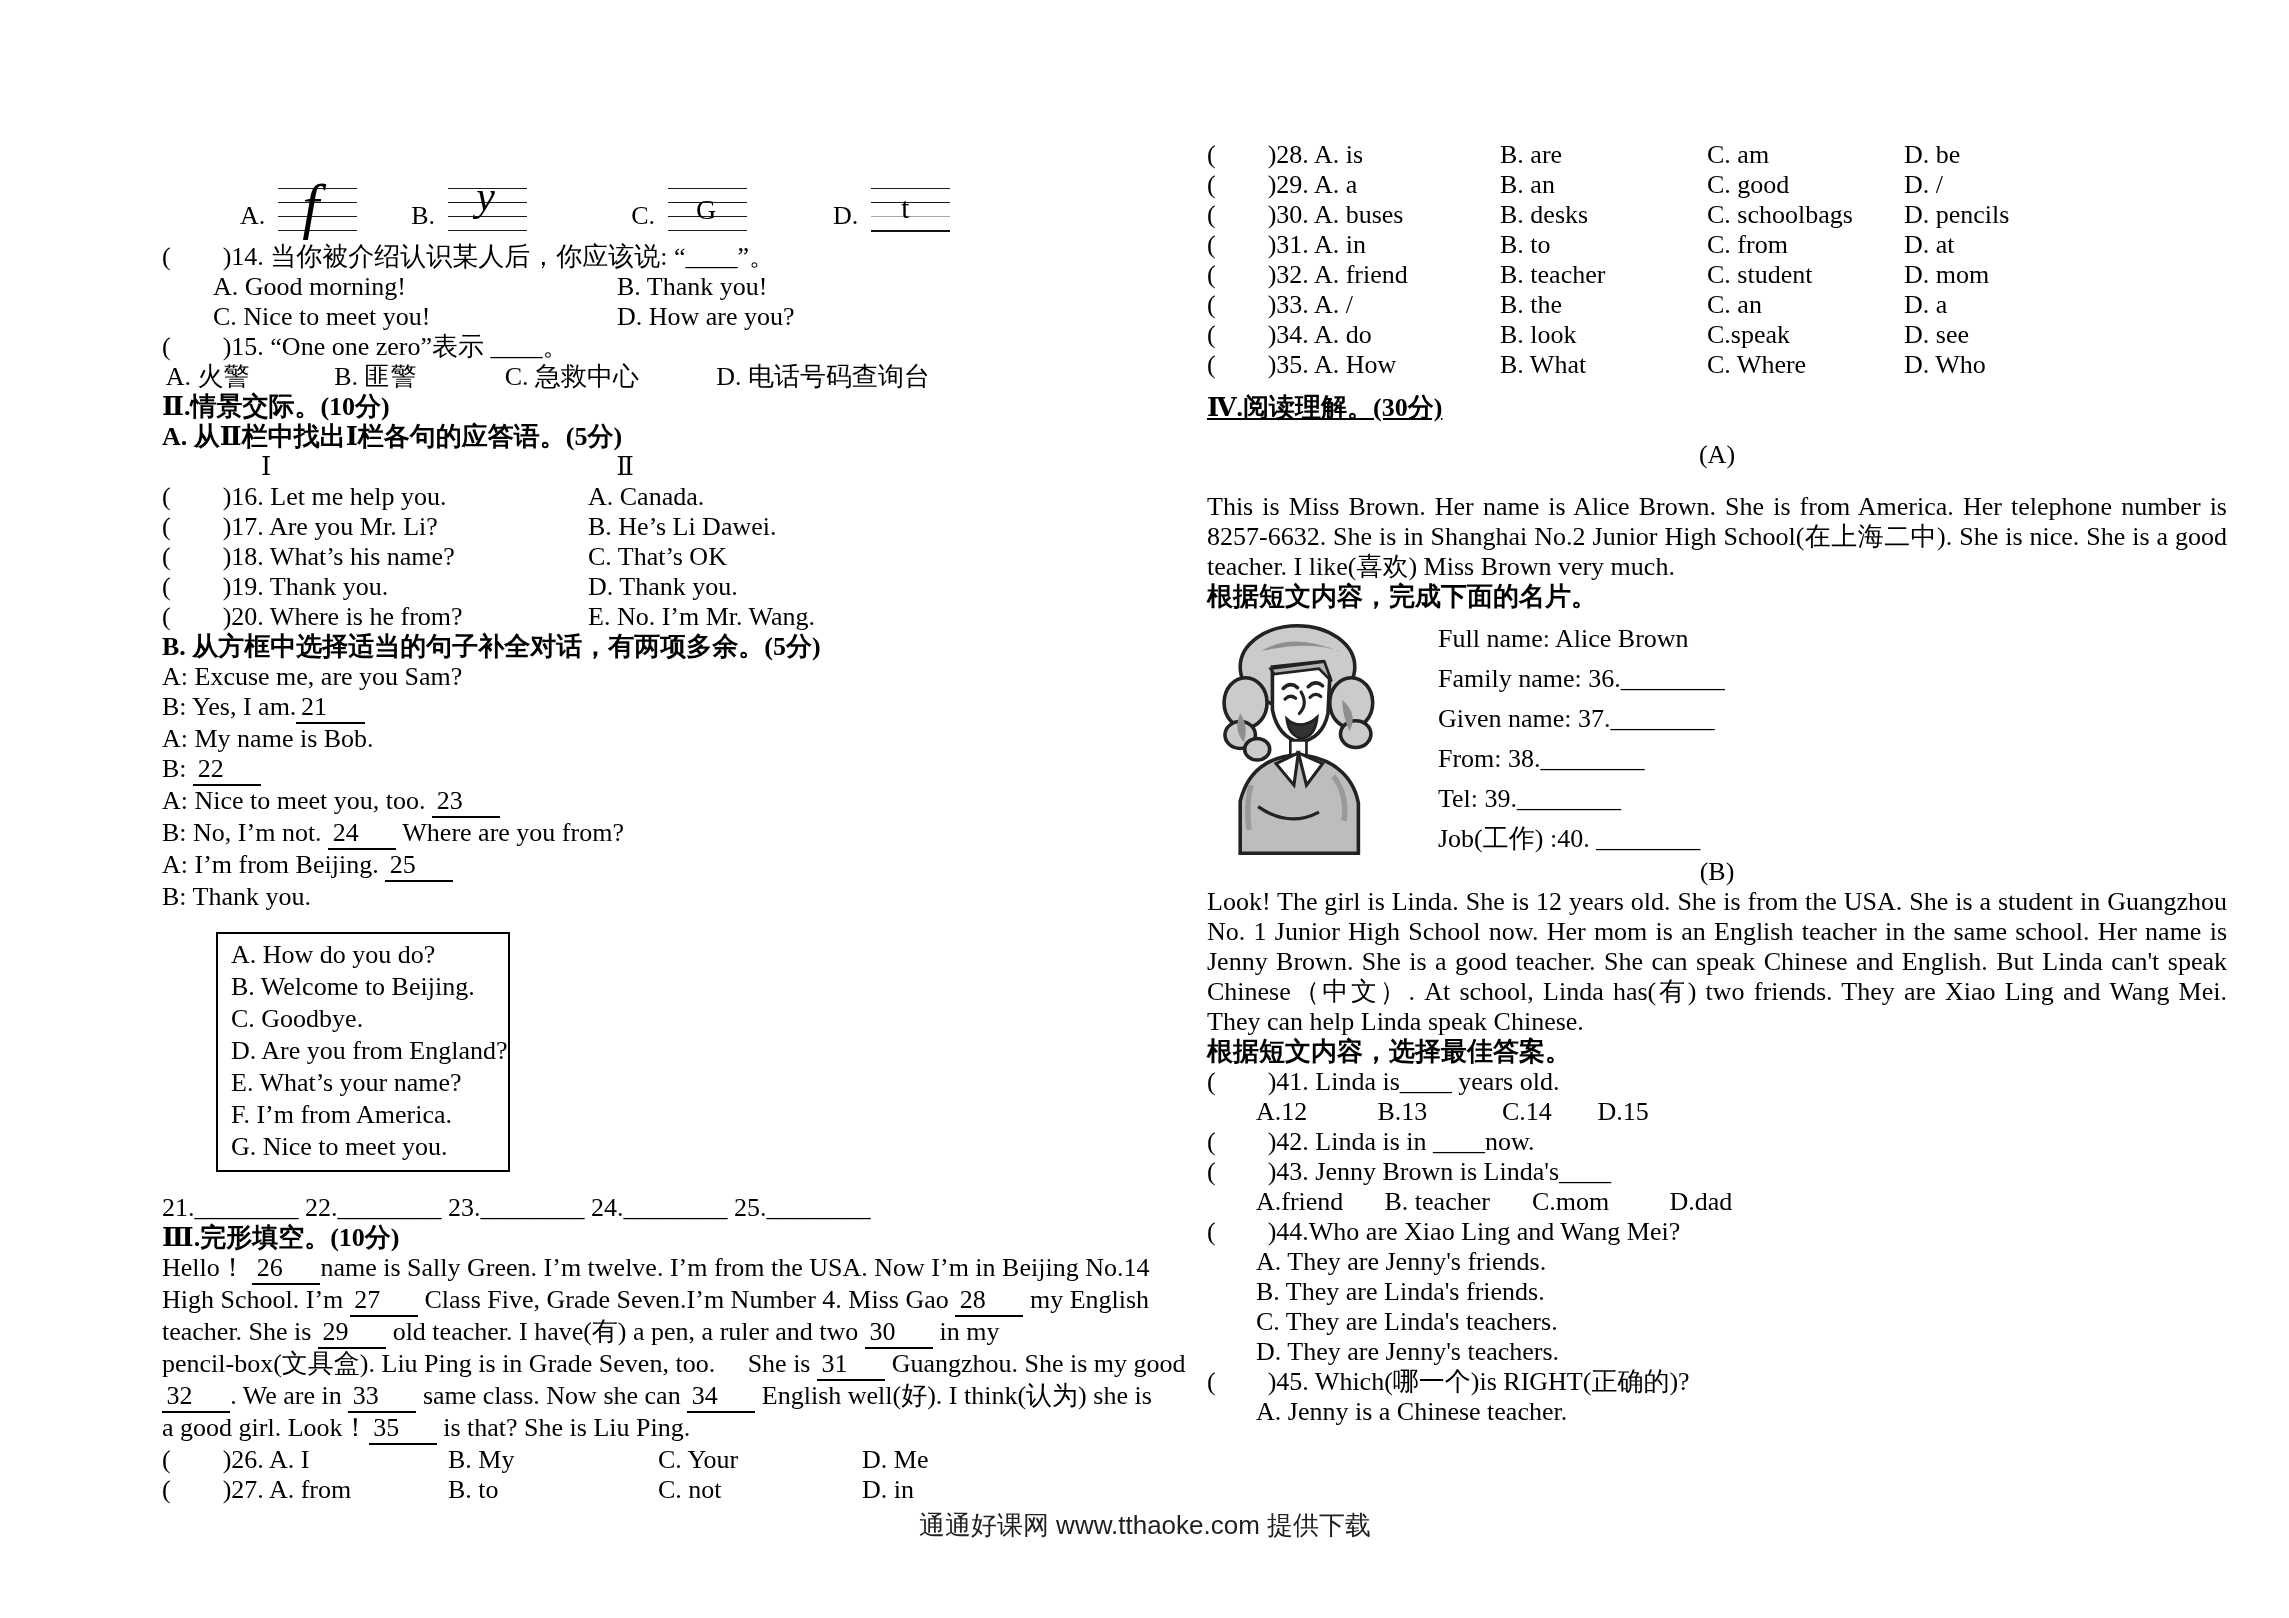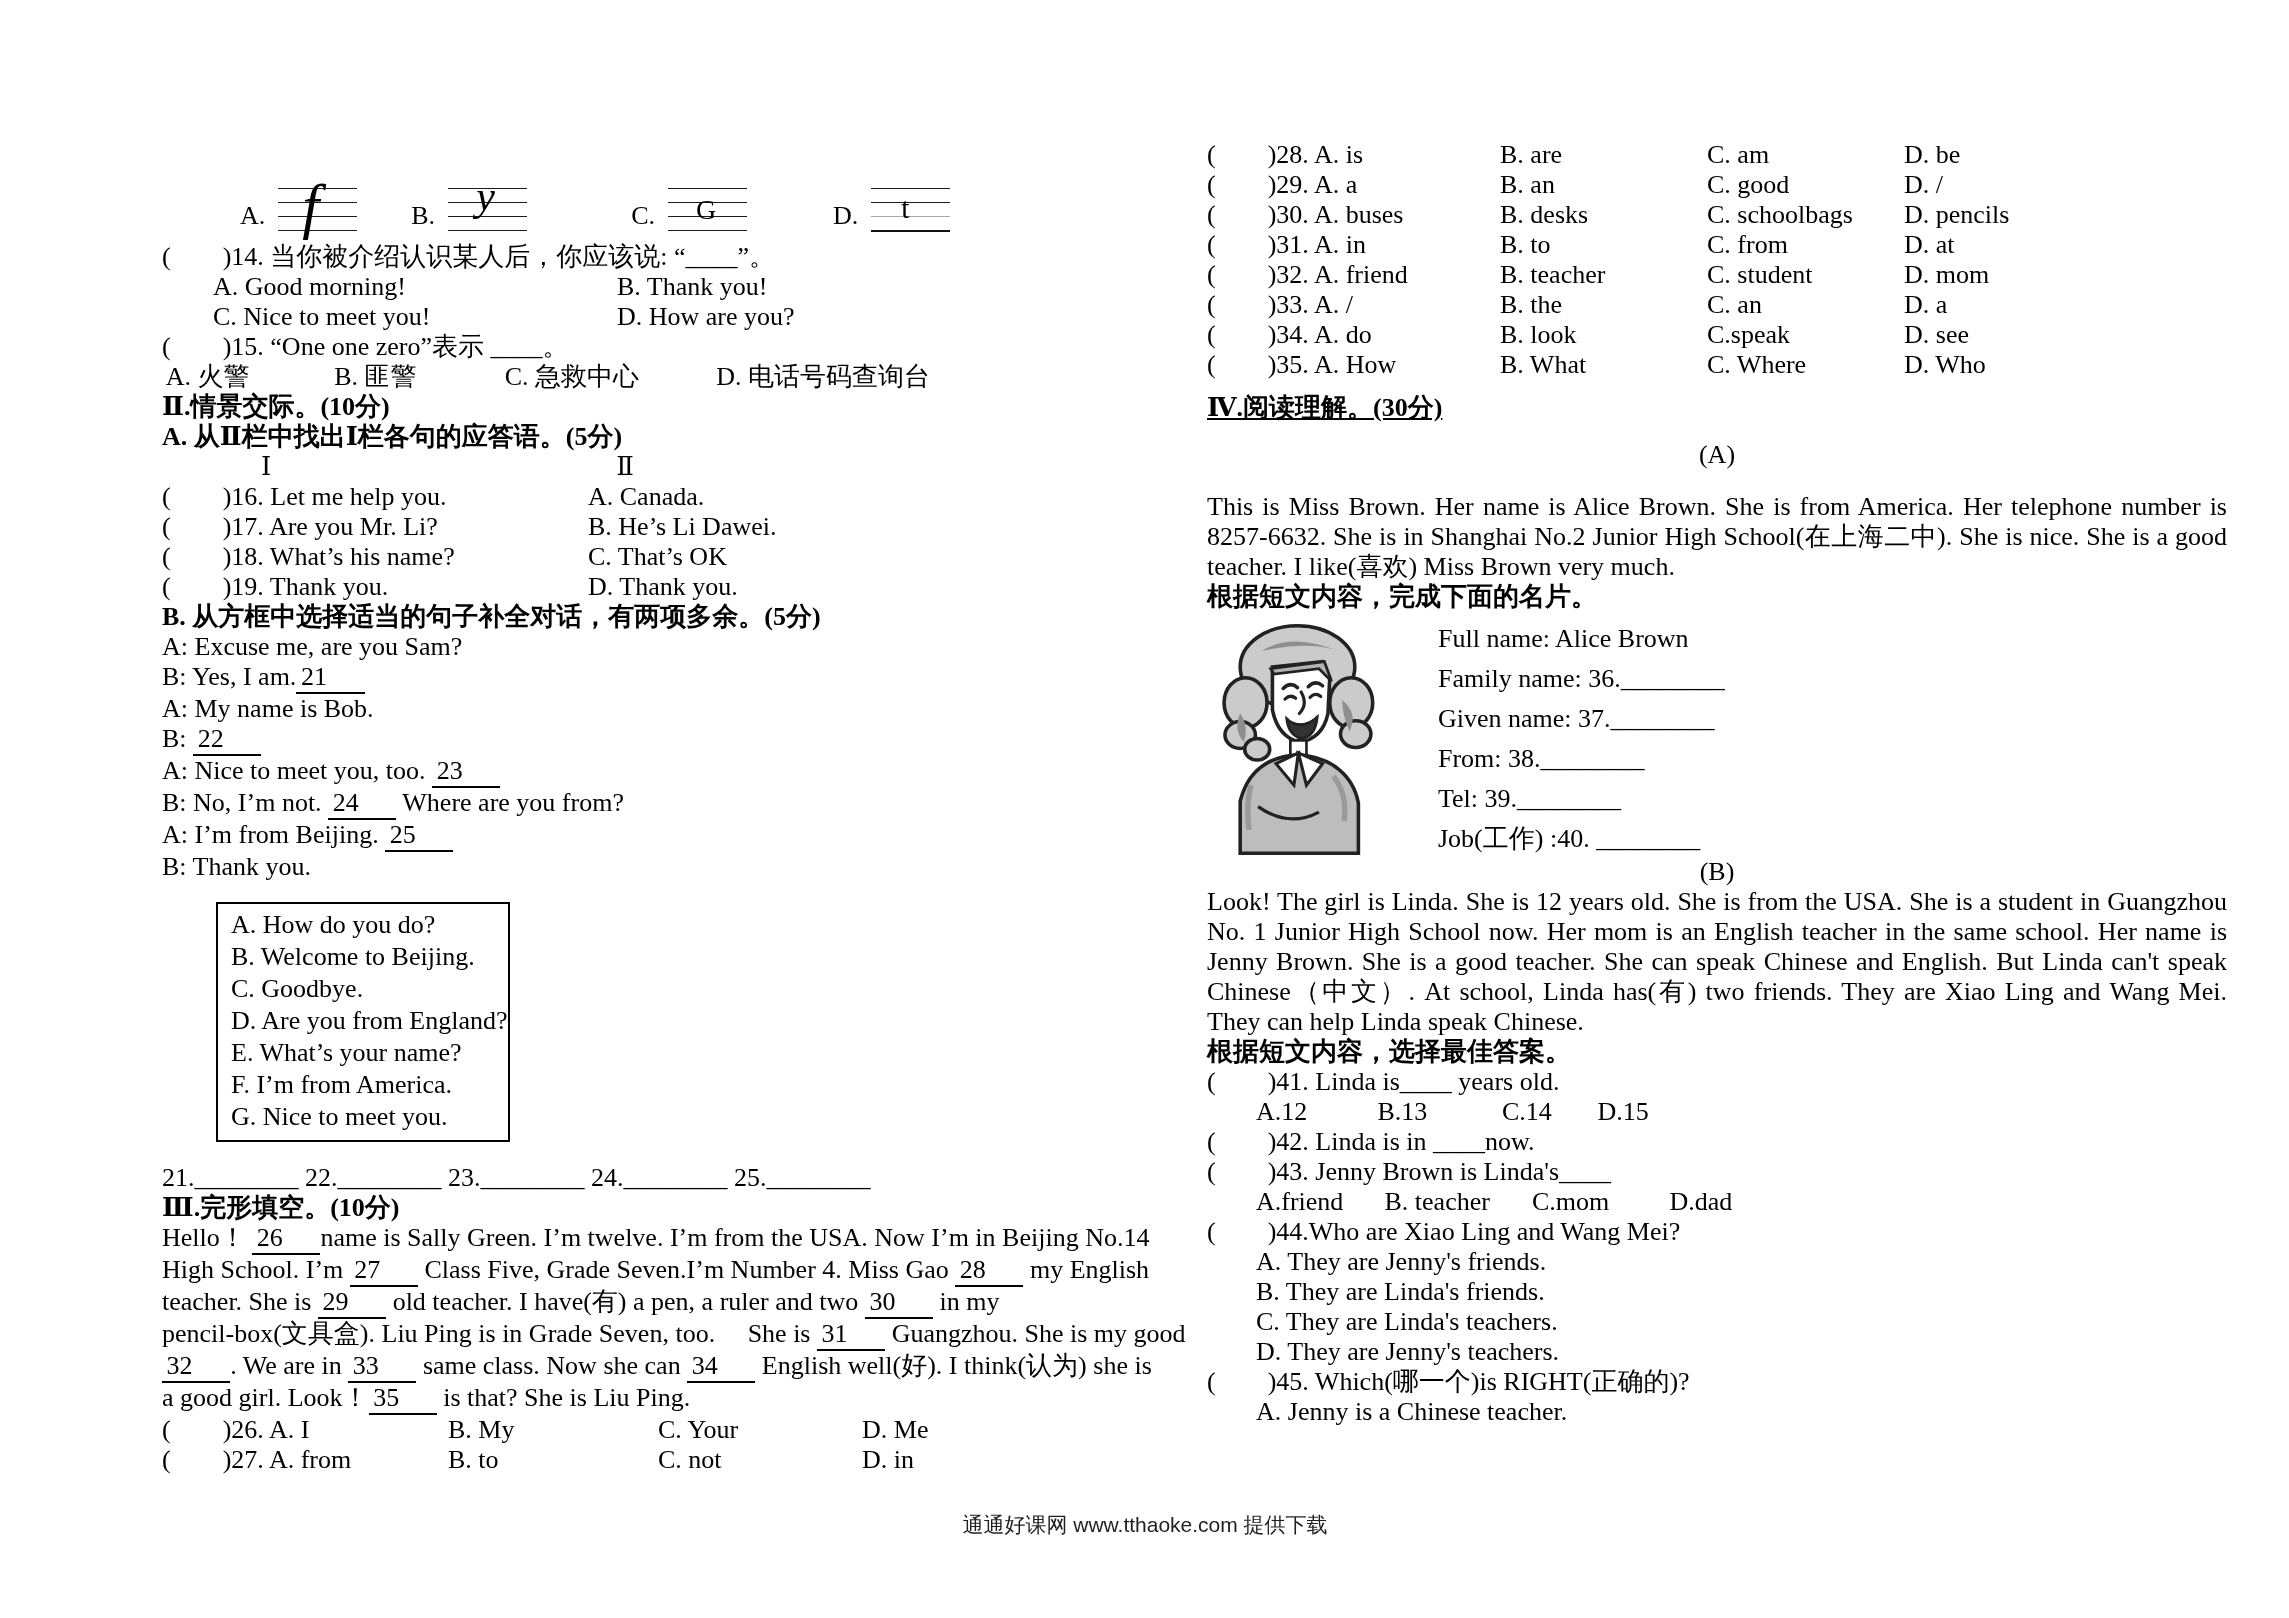--- a/index.html
+++ b/index.html
@@ -64,21 +64,21 @@
   .labA{margin-top:16.6px;}
   .passage{margin-top:22px;}
   
   .namecard{display:flex;margin-top:3.7px;height:242px;}
   .card-lines{margin-left:50px;line-height:40px;padding-top:3.7px;white-space:nowrap;}
   .reading-opts{padding-left:49px;white-space:nowrap;}
   .reading-opts span{display:inline-block;}
   .q41o .w1{width:115px;}.q41o .w2{width:118px;}.q41o .w3{width:89px;}
   .q42o .w1{width:122px;}.q42o .w2{width:128px;}.q42o .w3{width:141px;}
   .q43o .w1{width:122px;}.q43o .w2{width:141px;}.q43o .w3{width:131px;}
-  .footer{position:absolute;left:0;right:0;top:1510px;text-align:center;font-size:21px;color:#1f1f1f;font-family:"Liberation Sans","DejaVu Sans",sans-serif;}
+  .footer{position:absolute;left:0;right:0;top:1510px;text-align:center;font-size:26px;color:#1f1f1f;font-family:"Liberation Sans","DejaVu Sans",sans-serif;}
 </style>
 </head>
 <body>
 
 <div class="page">
 
   <div class="col-left">
 
     <div class="staves-row">
       <div class="staff-item" style="margin-left:78px;">
@@ -155,20 +155,24 @@
       <span class="ml">(　　)17. Are you Mr. Li?</span>
       <span class="mr">B. He’s Li Dawei.</span>
     </div>
     <div class="mrow">
       <span class="ml">(　　)18. What’s his name?</span>
       <span class="mr">C. That’s OK</span>
     </div>
     <div class="mrow">
       <span class="ml">(　　)19. Thank you.</span>
       <span class="mr">D. Thank you.</span>
+    </div>
+    <div class="mrow">
+      <span class="ml">(　　)20. Where is he from?</span>
+      <span class="mr">E. No. I’m Mr. Wang.</span>
     </div>
     <div class="line hd">B. 从方框中选择适当的句子补全对话，有两项多余。(5分)</div>
 
     <div class="line"><span>A: Excuse me, are you Sam?</span><span></span></div>
     <div class="line"><span>B: Yes, I am.</span><span class="blank">21</span><span></span></div>
     <div class="line"><span>A: My name is Bob.</span><span></span></div>
     <div class="line"><span>B: </span><span class="blank">22</span><span></span></div>
     <div class="line"><span>A: Nice to meet you, too. </span><span class="blank">23</span><span></span></div>
     <div class="line"><span>B: No, I’m not. </span><span class="blank">24</span><span> Where are you from?</span></div>
     <div class="line"><span>A: I’m from Beijing. </span><span class="blank">25</span><span></span></div>

